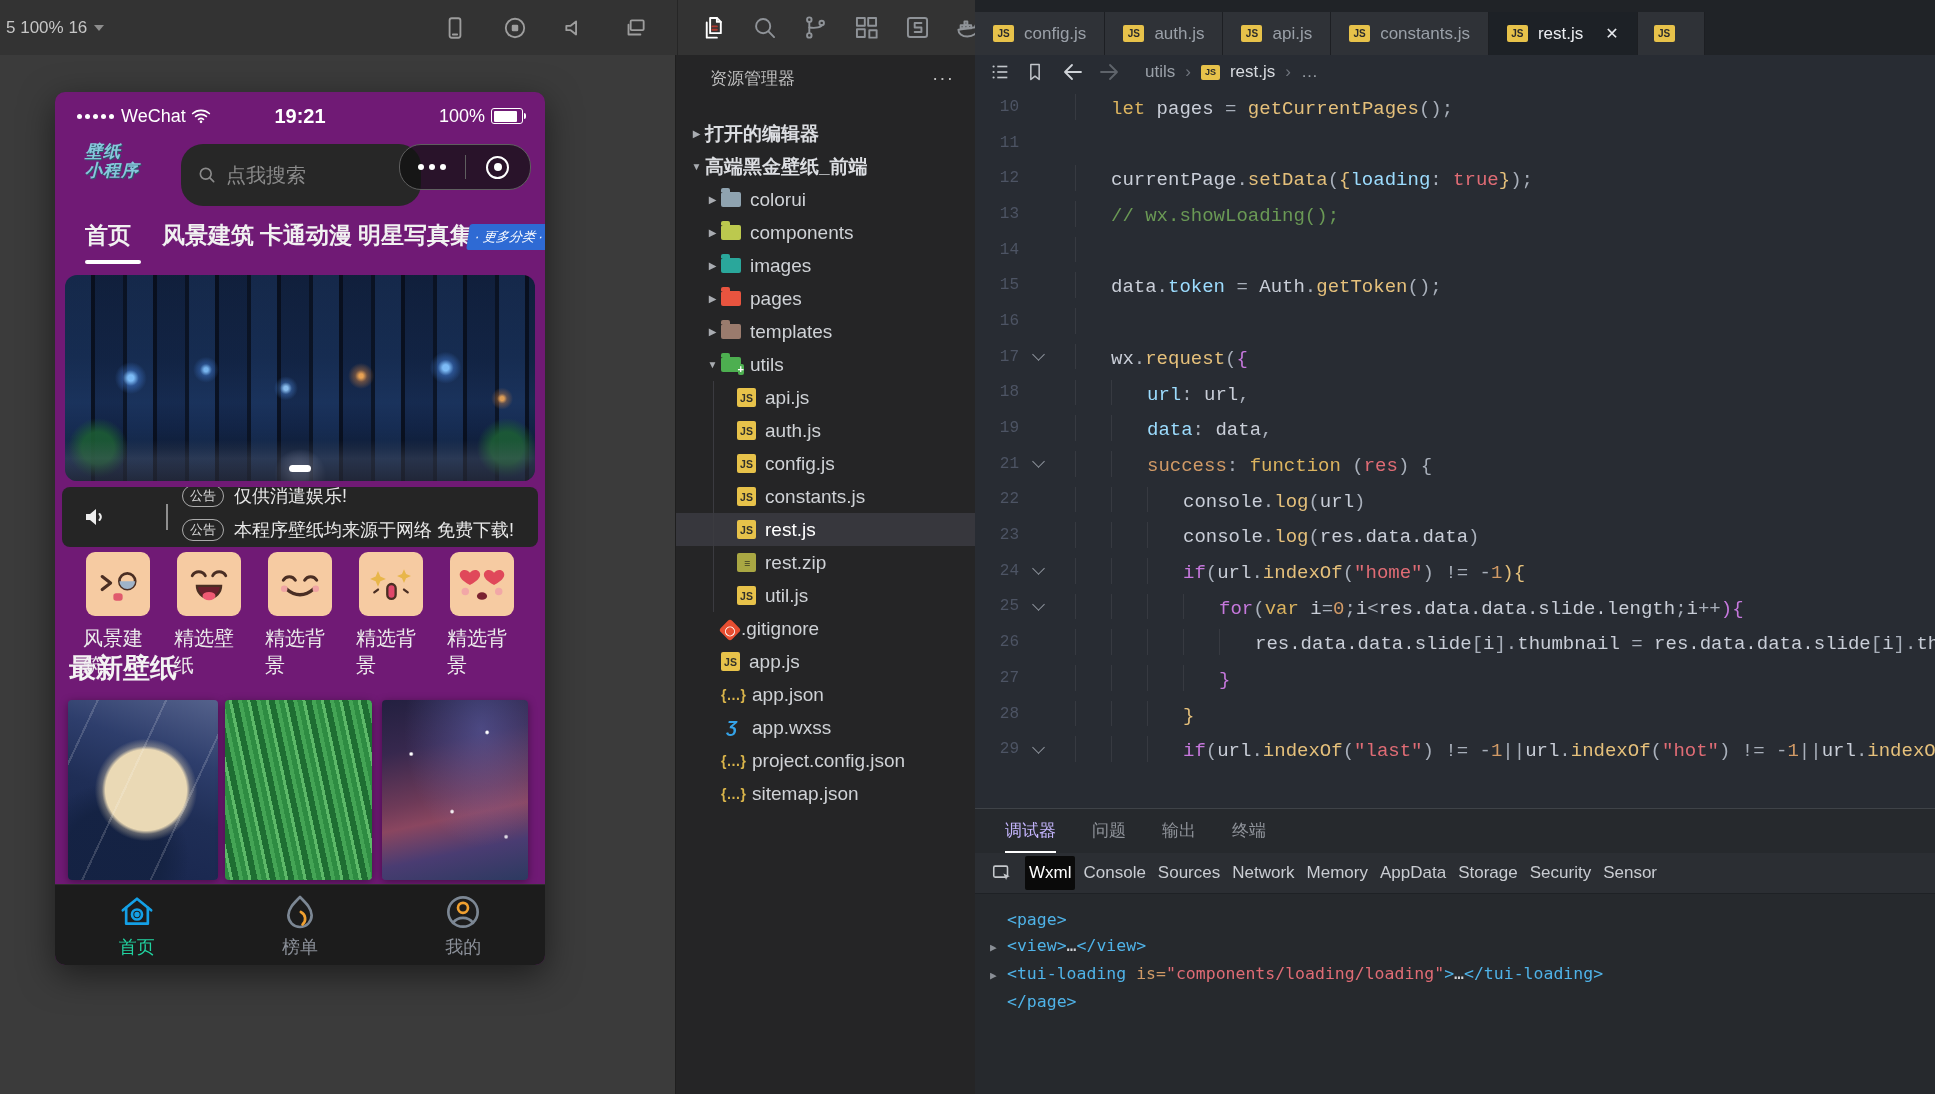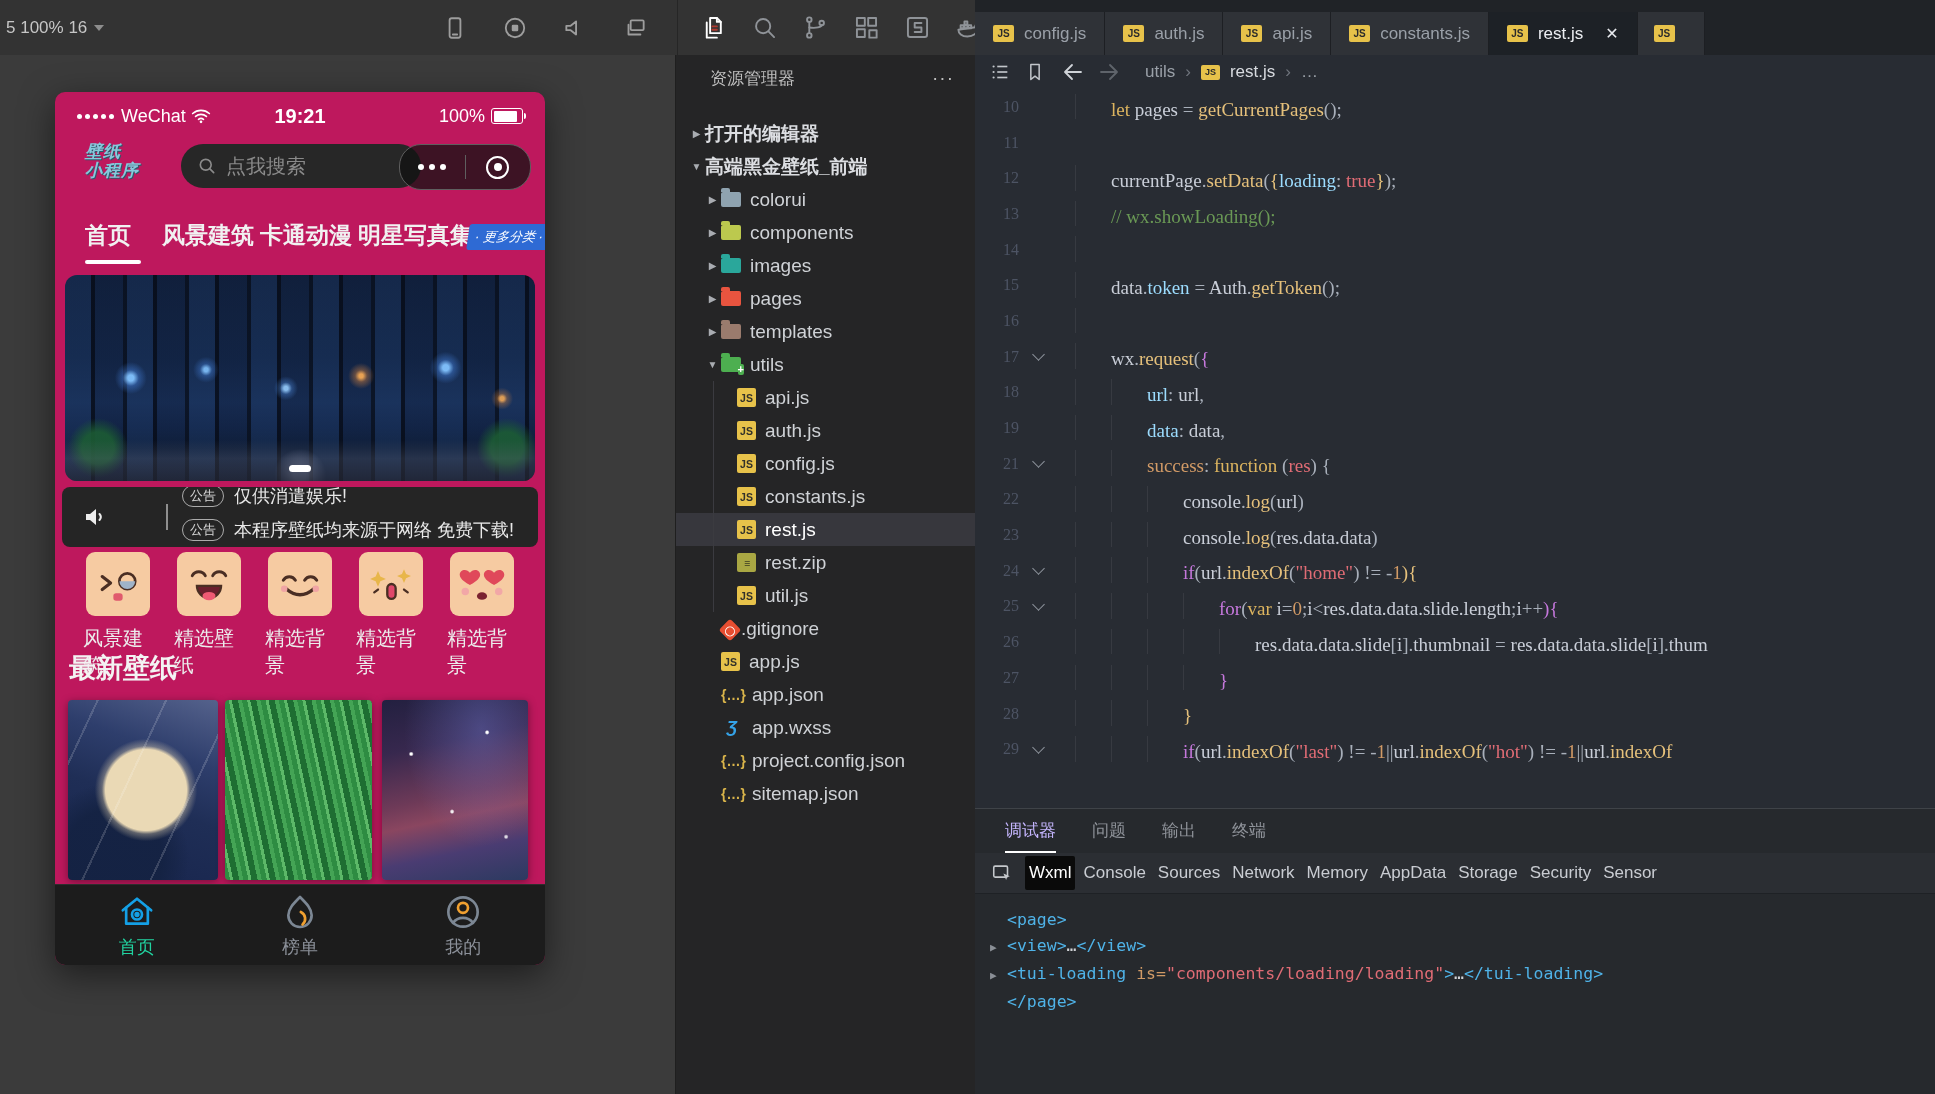--- a/index.html
+++ b/index.html
@@ -13,35 +13,35 @@
             color:#c6c6c6;font-size:17px;cursor:default}
   .caret{width:0;height:0;border-left:5px solid transparent;border-right:5px solid transparent;border-top:6px solid #8d8d8d}
   .simicons{position:absolute;left:438px;top:0;height:55px;display:flex;align-items:center;gap:26px;}
   .tbtn{width:34px;height:34px;display:flex;align-items:center;justify-content:center}
   .vdiv{position:absolute;left:677px;top:0;width:1px;height:55px;background:#262626}
   .activity{position:absolute;left:693px;top:0;height:55px;display:flex;align-items:center;gap:11px}
   .abtn{width:40px;height:40px;display:flex;align-items:center;justify-content:center;border-radius:4px}
 
   
   .leftregion{position:absolute;left:0;top:55px;width:675px;height:1039px;background:#3b3b3b}
-  .phone{position:absolute;left:55px;top:37px;width:490px;height:873px;background:#be185d;
+  .phone{position:absolute;left:55px;top:37px;width:490px;height:873px;background:#701a75;
          border-radius:10px;box-shadow:0 10px 34px rgba(0,0,0,.5);overflow:hidden;color:#fff}
   .ph-status{position:absolute;left:0;top:8px;right:0;height:32px;display:flex;align-items:center;padding:0 22px}
   .sigdots{display:flex;gap:3px;margin-right:7px}
   .sigdots i{width:5px;height:5px;border-radius:50%;background:#fff}
   .carrier{font-size:18px}
   .ph-time{position:absolute;left:0;right:0;text-align:center;font-size:20px;font-weight:bold}
   .ph-batt{margin-left:auto;display:flex;align-items:center;gap:6px;font-size:18px}
   .batt{width:30px;height:14px;border:1.5px solid #fff;border-radius:3px;position:relative}
   .batt i{position:absolute;left:1.5px;top:1.5px;bottom:1.5px;width:23px;background:#fff;border-radius:1px}
   .batt b{position:absolute;right:-4px;top:3.5px;width:2.5px;height:6px;background:#fff;border-radius:0 2px 2px 0}
 
   .ph-logo{position:absolute;left:30px;top:50px;font-size:17px;line-height:19px;font-weight:bold;
            font-style:italic;color:#86c8dc;text-shadow:1px 1px 0 #2a5a6a;letter-spacing:1px}
-  .ph-search{position:absolute;left:126px;top:52px;width:208px;height:44px;background:#272727;border-radius:22px;
+  .ph-search{position:absolute;left:126px;top:52px;width:208px;height:62px;background:#272727;border-radius:22px;
              display:flex;align-items:center;gap:9px;padding:0 16px;color:#8a8a8a;font-size:20px}
   .capsule{position:absolute;right:14px;top:52px;width:130px;height:44px;border:1.5px solid #5f5f5f;border-radius:22px;
            background:rgba(18,18,18,.75);display:flex;align-items:center}
   .cap-dots{flex:1;display:flex;justify-content:center;gap:5px}
   .cap-dots i{width:6px;height:6px;border-radius:50%;background:#fff}
   .cap-div{width:1px;height:24px;background:#5f5f5f}
   .cap-target{flex:1;display:flex;justify-content:center}
   .ring{width:19px;height:19px;border:2px solid #fff;border-radius:50%;display:flex;align-items:center;justify-content:center}
   .ring i{width:8px;height:8px;border-radius:50%;background:#fff}
 
@@ -143,21 +143,21 @@
        display:flex;align-items:center;justify-content:center;border-radius:2px;flex:none}
   .tclose{margin-left:12px;font-size:16px;color:#e8eaee}
 
   .bcrumb{position:absolute;left:0;top:55px;right:0;height:34px;display:flex;align-items:center;gap:10px;
           padding-left:14px;color:#9aa0a8;font-size:17px;background:#282c33}
   .bc-sep{color:#6f747c}
   .bc-file{color:#d8dbe0}
   .jsb.small{width:19px;height:15px;font-size:9px}
 
   .code{position:absolute;left:0;top:89px;right:0;height:719px;overflow:hidden;
-        font-family:Liberation Serif, serif;font-size:19px}
+        font-family:Liberation Mono, monospace;font-size:19px}
   .crow{height:35.7px;display:flex;align-items:center}
   .ln{width:44px;flex:none;text-align:right;color:#4d5464;font-size:16px}
   .fold{width:38px;flex:none;display:flex;align-items:center;justify-content:center}
   .chev{width:8px;height:8px;border-right:1.7px solid #8f959e;border-bottom:1.7px solid #8f959e;
         transform:rotate(45deg);margin-top:-4px}
   .lc{flex:1;overflow:hidden;white-space:pre;padding-left:18px}
   .ind{display:inline-block;width:36px;height:1.35em;vertical-align:text-bottom;box-shadow:inset 1px 0 0 rgba(255,255,255,.07)}
   .t-k{color:#dcb45f}.t-m{color:#c678dd}.t-f{color:#e5c07b}.t-v{color:#9cdcfe}.t-u{color:#d19a66}
   .t-s{color:#e06c75}.t-n{color:#d19a66}.t-c{color:#6a9955}.t-p{color:#c9ced8}.t-o{color:#a8afba}
   .t-y{color:#e5c07b}.t-pk{color:#c678dd}.t-a{color:#e06c75}

